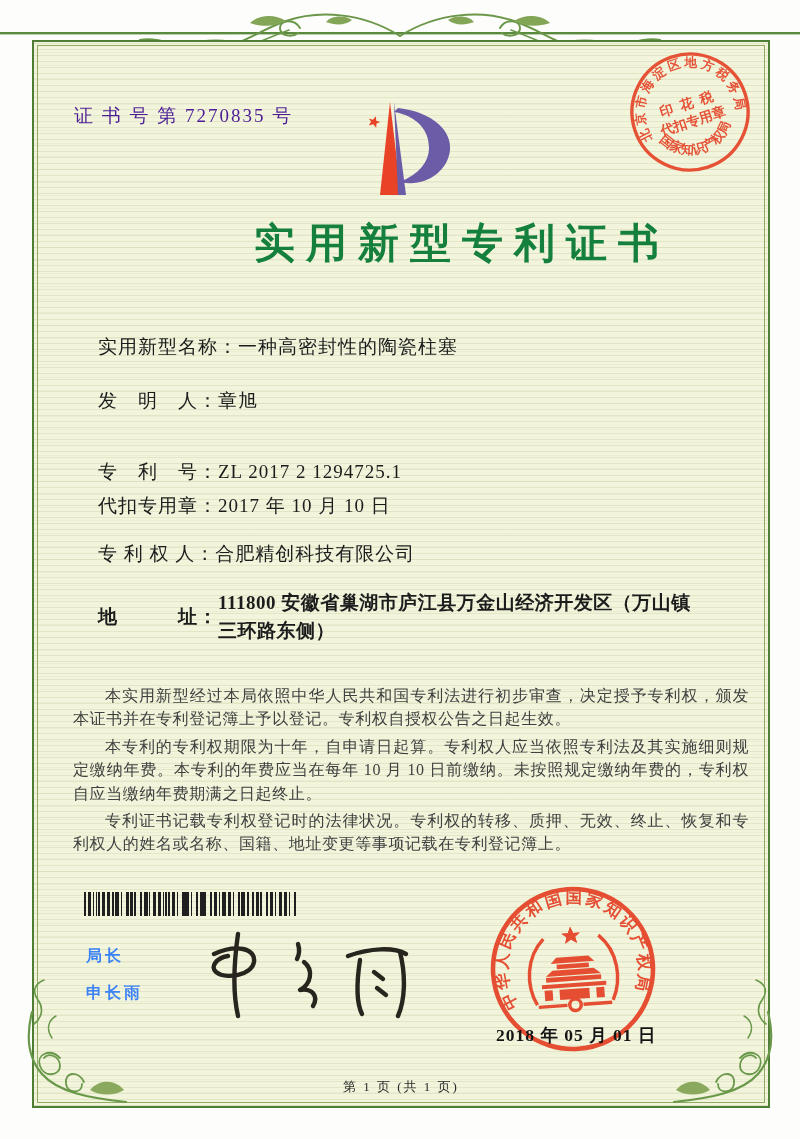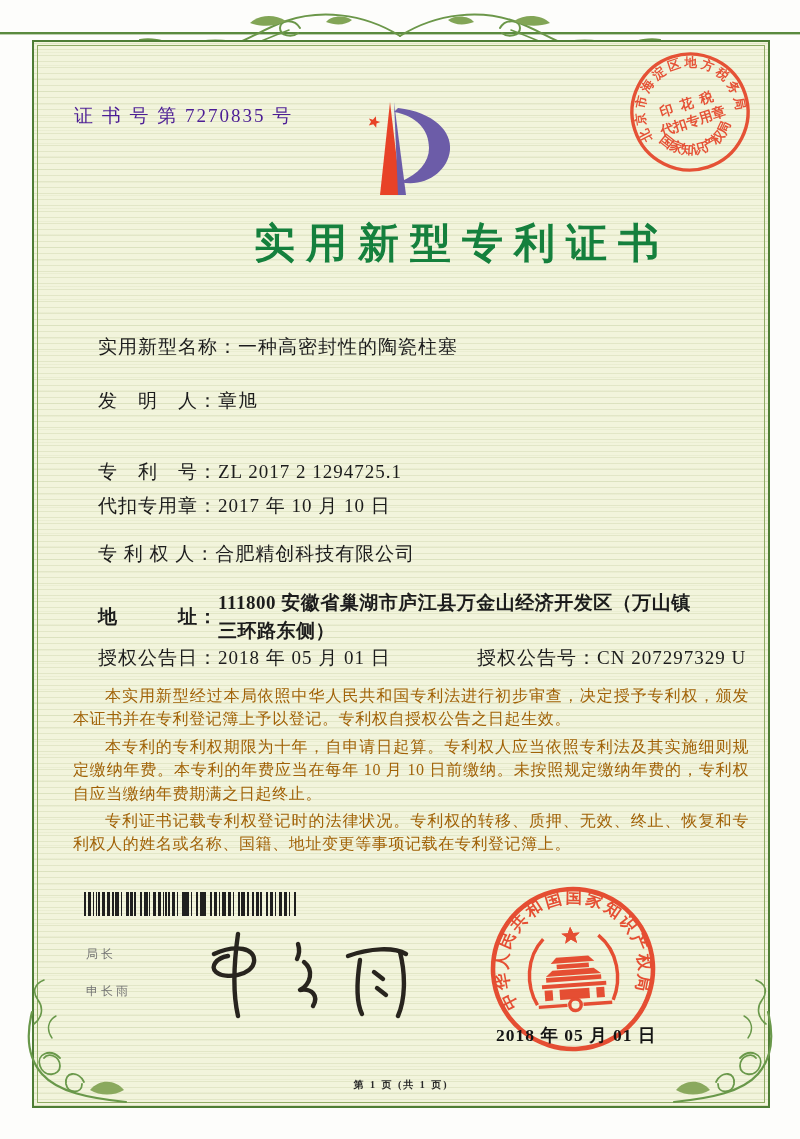--- a/index.html
+++ b/index.html
@@ -15,30 +15,30 @@
   .cert-no{left:74px;top:103px;font-size:19px;letter-spacing:2px;color:#4c1d95;}
   .title{left:32px;top:216px;width:638px;text-align:right;font-size:41px;font-weight:700;
          letter-spacing:11px;color:#15803d;}
   .frow{left:74px;font-size:19px;color:#1c1c1c;white-space:nowrap;}
   .frow .flabel{letter-spacing:1px;margin-left:24px;}
   .frow .fvalue{letter-spacing:1px;}
   .addr-row{white-space:normal;width:690px;display:flex;align-items:center;font-weight:bold;}
   .addr-row .flabel{flex:0 0 auto;}
   .addr-row .fvalue{flex:0 0 auto;width:478px;line-height:28px;letter-spacing:.5px;}
   .grant-no-pair{position:absolute;left:379px;top:0;white-space:nowrap;}
-  .body-text{left:73px;top:684px;width:676px;color:#a16207;}
+  .body-text{left:73px;top:684px;width:676px;color:#404040;}
   .body-text p{margin:0 0 4px 0;font-size:16px;line-height:23.4px;text-indent:2em;
                text-align:justify;letter-spacing:.6px;}
   .barcode{left:84px;top:892px;width:212px;height:24px;
     background-image:
       repeating-linear-gradient(90deg,#1f1f1f 0 2px,transparent 2px 4px,#1f1f1f 4px 7px,transparent 7px 9px,#1f1f1f 9px 10px,transparent 10px 14px),
       repeating-linear-gradient(90deg,transparent 0 5px,#1f1f1f 5px 7px,transparent 7px 12px,#1f1f1f 12px 13px,transparent 13px 19px);}
-  .signer{left:86px;font-size:12px;letter-spacing:3px;color:#737373;}
+  .signer{left:86px;font-size:16px;letter-spacing:3px;color:#3b82f6;font-weight:bold;}
   .seal-date{left:496px;top:1023px;font-size:17.5px;letter-spacing:1px;color:#151515;font-weight:600;}
-  .footer{left:32px;top:1078px;width:738px;text-align:center;font-size:10px;letter-spacing:2px;color:#2a2a2a;font-weight:bold;}
+  .footer{left:32px;top:1078px;width:738px;text-align:center;font-size:13px;letter-spacing:2px;color:#2a2a2a;}
   .tax-stamp{left:622px;top:44px;transform:rotate(-18deg);opacity:.93;}
   .office-seal{left:487px;top:883px;transform:rotate(-4deg);opacity:.95;}
   .seal-text{font-family:"Liberation Serif","DejaVu Serif",serif;font-weight:700;}
 </style>
 </head>
 <body>
 
 <div id="page">
 
   <svg class="abs" style="left:0;top:6px" width="800" height="56" viewBox="0 0 800 56">
@@ -131,22 +131,20 @@
     <span class="flabel">代扣专用章：</span><span class="fvalue">2017 年 10 月 10 日</span>
   </div>
   <div class="abs frow" style="top:541px">
     <span class="flabel">专 利 权 人：</span><span class="fvalue">合肥精创科技有限公司</span>
   </div>
   <div class="abs frow addr-row" style="top:589px">
     <span class="flabel">地　　　址：</span>
       <span class="fvalue">111800 安徽省巢湖市庐江县万金山经济开发区（万山镇三环路东侧）</span>
   </div>
   <div class="abs frow" style="top:645px;width:676px">
-    <span><span class="flabel">授权公告日：</span><span class="fvalue">2018 年 05 月 01 日</span></span>
-    <span class="grant-no-pair"><span class="flabel">授权公告号：</span><span class="fvalue">CN 207297329 U</span></span>
   </div>
 
   <div class="abs body-text">
     <p>本实用新型经过本局依照中华人民共和国专利法进行初步审查，决定授予专利权，颁发本证书并在专利登记簿上予以登记。专利权自授权公告之日起生效。</p>
     <p>本专利的专利权期限为十年，自申请日起算。专利权人应当依照专利法及其实施细则规定缴纳年费。本专利的年费应当在每年 10 月 10 日前缴纳。未按照规定缴纳年费的，专利权自应当缴纳年费期满之日起终止。</p>
     <p>专利证书记载专利权登记时的法律状况。专利权的转移、质押、无效、终止、恢复和专利权人的姓名或名称、国籍、地址变更等事项记载在专利登记簿上。</p>
   </div>
 
   <div class="abs barcode"></div>
 

